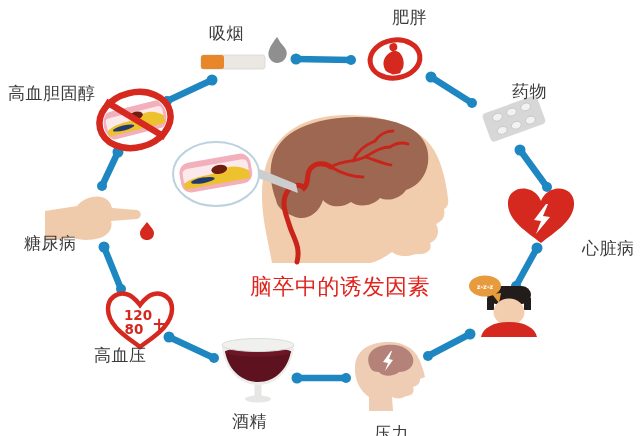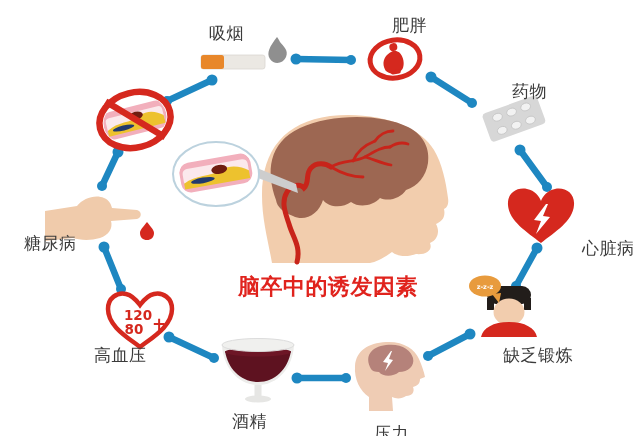--- a/index.html
+++ b/index.html
@@ -6,22 +6,22 @@
   .stage{
     position:relative;width:640px;height:436px;background:#ffffff;overflow:hidden;
     font-family:"Liberation Sans","DejaVu Sans",sans-serif;
   }
   .gfx{position:absolute;left:0;top:0;width:640px;height:436px;}
   .label{
     position:absolute;font-size:17px;line-height:19px;color:#3b3b3b;
     white-space:nowrap;letter-spacing:0.5px;font-weight:500;
   }
   .title{
-    position:absolute;left:238px;top:272px;width:192px;text-align:left;
-    font-size:22px;font-weight:bold;color:#e0231d;letter-spacing:0.5px;white-space:nowrap;
+    position:absolute;left:238px;top:272px;width:192px;text-align:right;
+    font-size:22px;font-weight:normal;color:#e0231d;letter-spacing:0.5px;white-space:nowrap;
   }
   .svgtext{font-family:"DejaVu Sans","Liberation Sans",sans-serif;font-weight:bold;}
 </style>
 </head>
 <body>
 
 <div class="stage">
 
 <svg class="gfx" viewBox="0 0 640 436">
   <defs>
@@ -206,23 +206,23 @@
 
   <g>
     <path fill="#f0cbab" d="M 45,211 L 77,206 C 83,198 96,194 104,198 C 109,200 111,204 112,208
       L 137,210 C 142,211 142,218 137,219 L 111,221 C 113,228 109,235 100,238
       C 90,241 79,240 73,238 L 45,241 Z"></path>
     <path fill="#d5281e" d="M 147,222 C 143,227 140,230 140,233 C 140,237.5 143,240 147,240 C 151,240 154,237.5 154,233 C 154,230 151,227 147,222 Z"></path>
   </g>
 </svg>
 
 <div class="title">脑卒中的诱发因素</div>
+<div class="label" style="left:8px;top:84px">高血胆固醇</div>
 <div class="label" style="left:209px;top:24px">吸烟</div>
-<div class="label" style="left:392px;top:16px">肥胖</div>
+<div class="label" style="left:392px;top:8px">肥胖</div>
 <div class="label" style="left:512px;top:82px">药物</div>
 <div class="label" style="left:582px;top:239px">心脏病</div>
-<div class="label" style="left:503px;top:346px">缺乏锻炼</div>
 <div class="label" style="left:374px;top:424px">压力</div>
 <div class="label" style="left:232px;top:412px">酒精</div>
 <div class="label" style="left:94px;top:346px">高血压</div>
 <div class="label" style="left:24px;top:234px">糖尿病</div>
 
 </div>
 
 </body></html>

